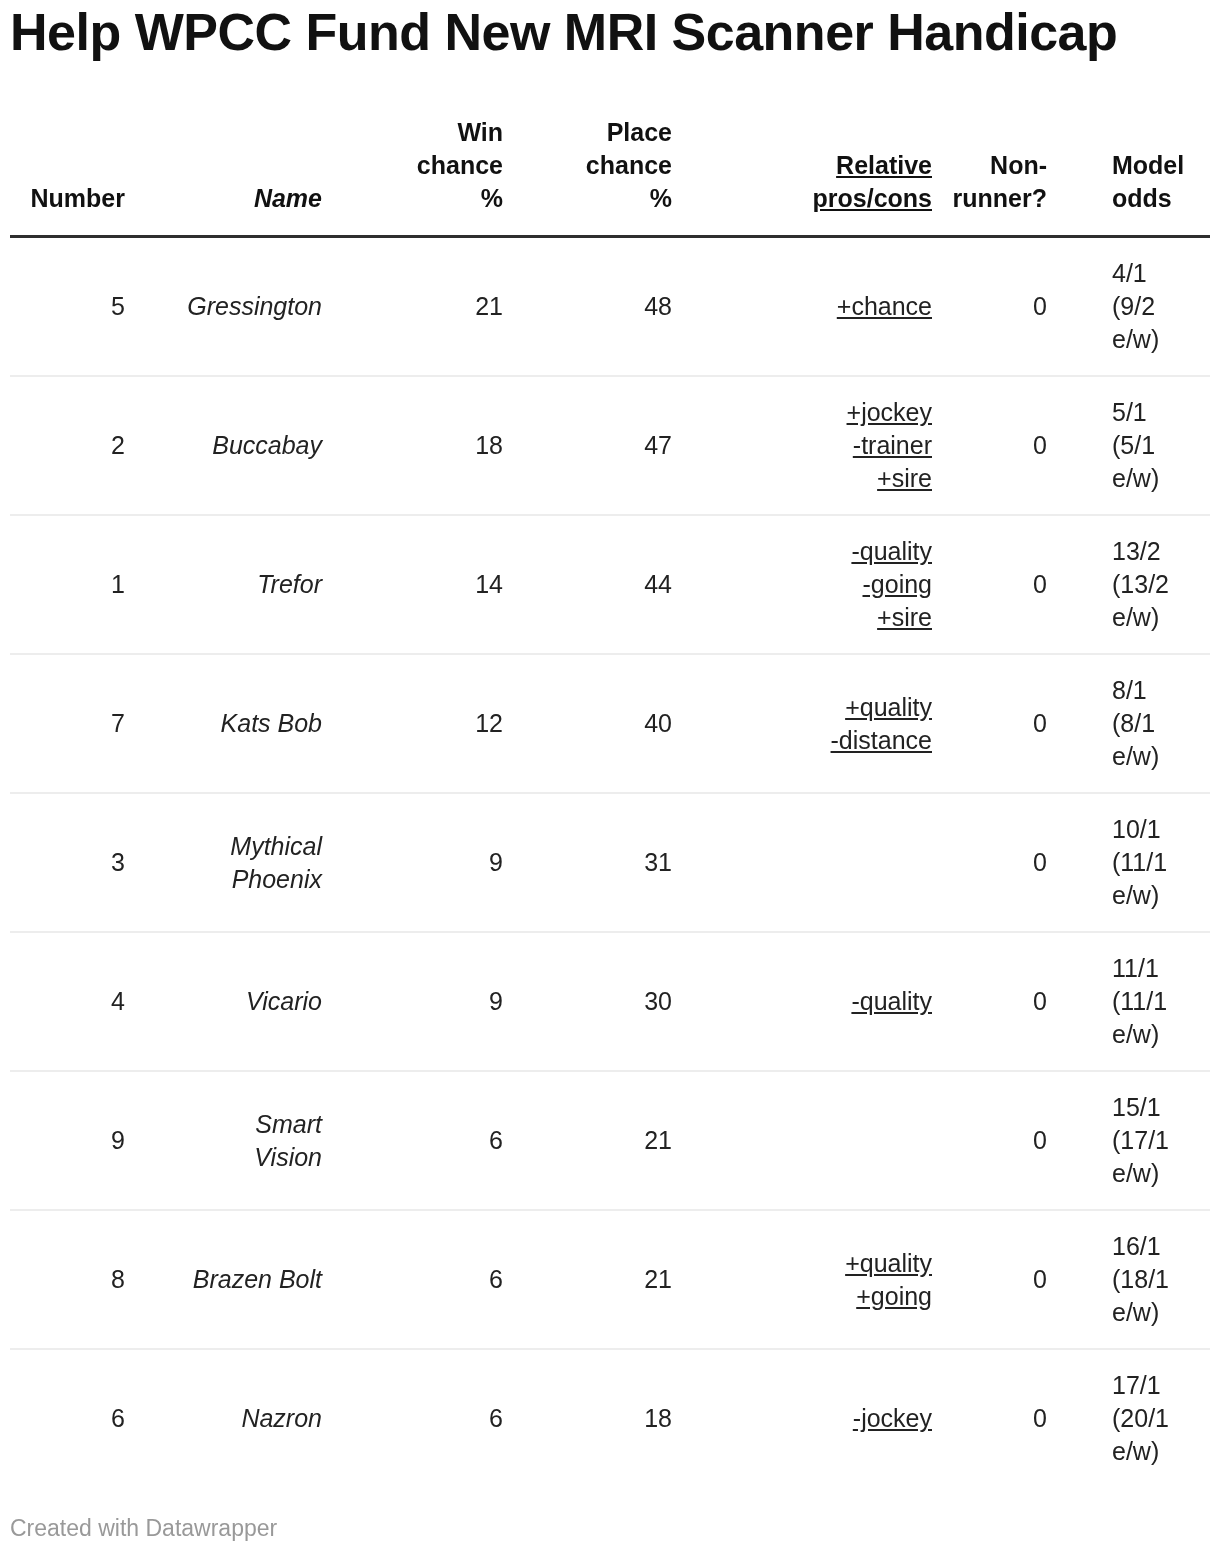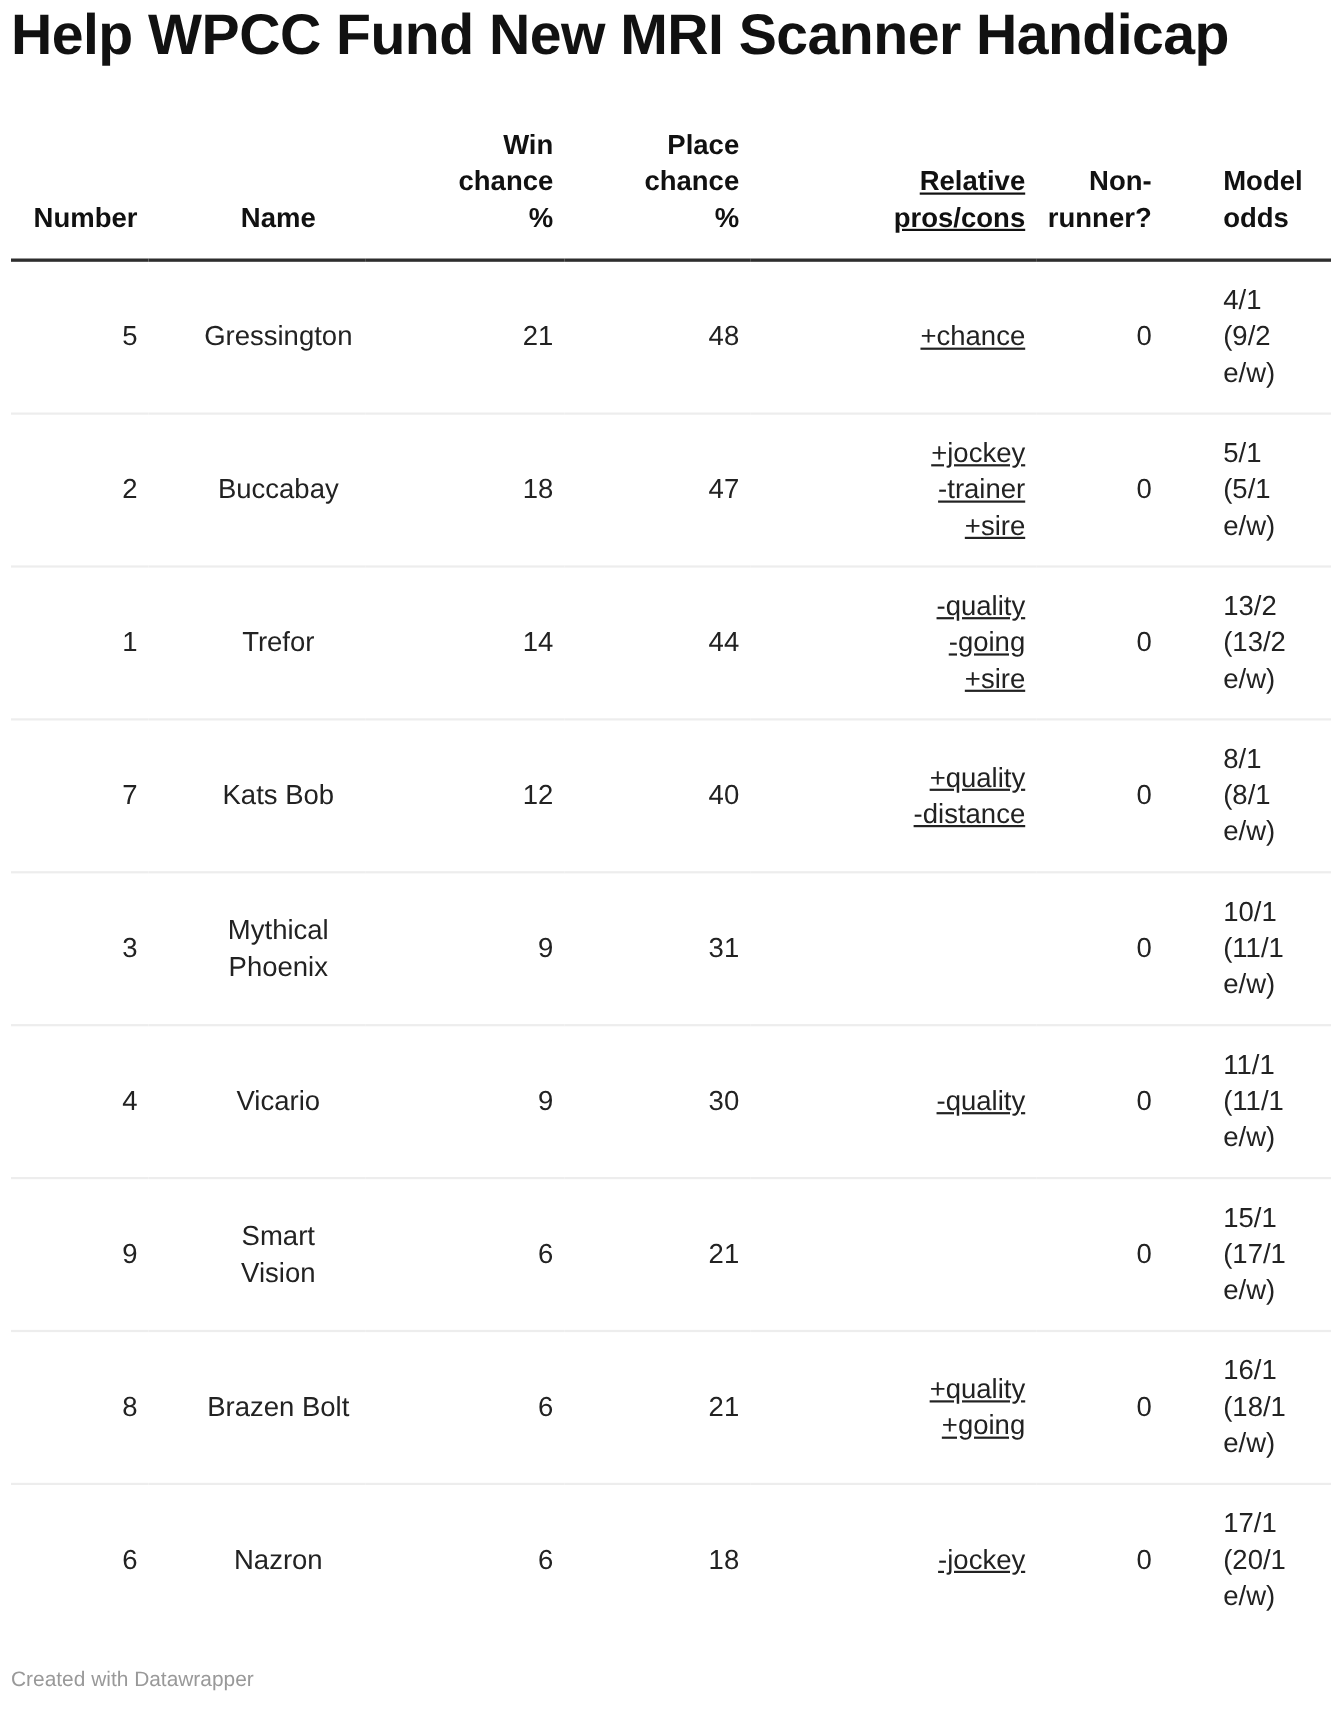--- a/index.html
+++ b/index.html
@@ -51,29 +51,29 @@
   }
   td {
     vertical-align: middle;
     color: #222222;
   }
   tbody tr + tr td {
     border-top: 2px solid #ededed;
   }
   
   th:nth-child(1), td:nth-child(1) { text-align: right; }
-  th:nth-child(2), td:nth-child(2) { text-align: center; padding-left: 49px; }
+  th:nth-child(2), td:nth-child(2) { text-align: right; padding-left: 49px; font-style: italic; }
   th:nth-child(3), td:nth-child(3) { text-align: right; }
   th:nth-child(4), td:nth-child(4) { text-align: right; }
   th:nth-child(5), td:nth-child(5) { text-align: right; padding-left: 55px; text-decoration: underline; }
   th:nth-child(6), td:nth-child(6) { text-align: right; padding-right: 53px; }
   th:nth-child(7), td:nth-child(7) { text-align: left; padding-left: 12px; padding-right: 0; }
   .attribution {
     margin-top: 28px;
-    font-size: 19px;
+    font-size: 23px;
     line-height: 26px;
     color: #999999;
   }
 </style>
 </head>
 <body>
 
 <h1>Help WPCC Fund New MRI Scanner Handicap</h1>
 
 <table>

